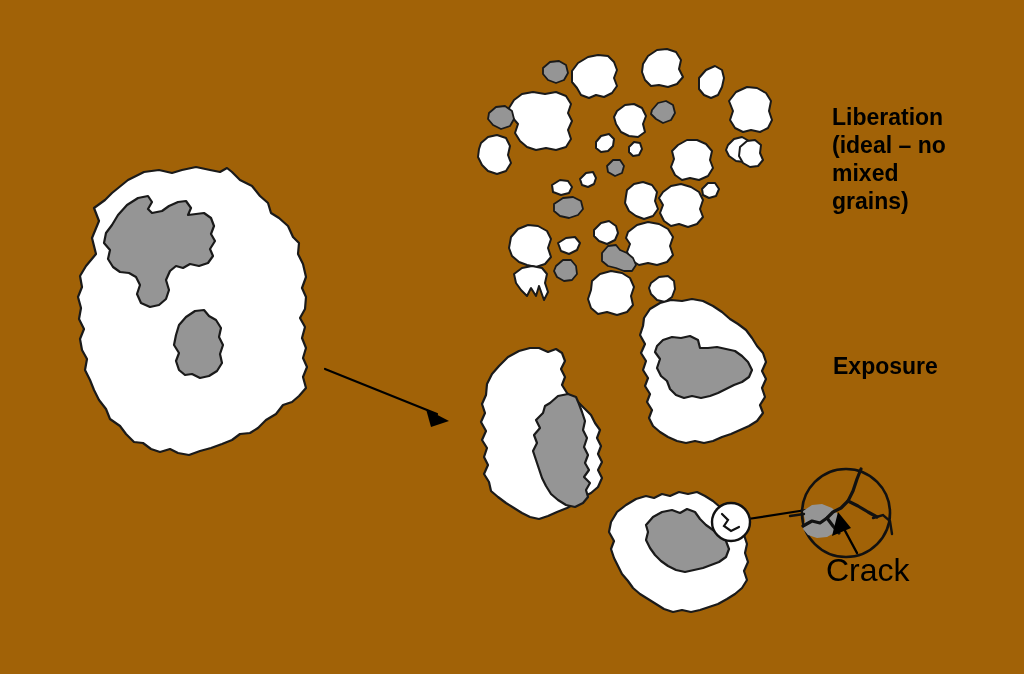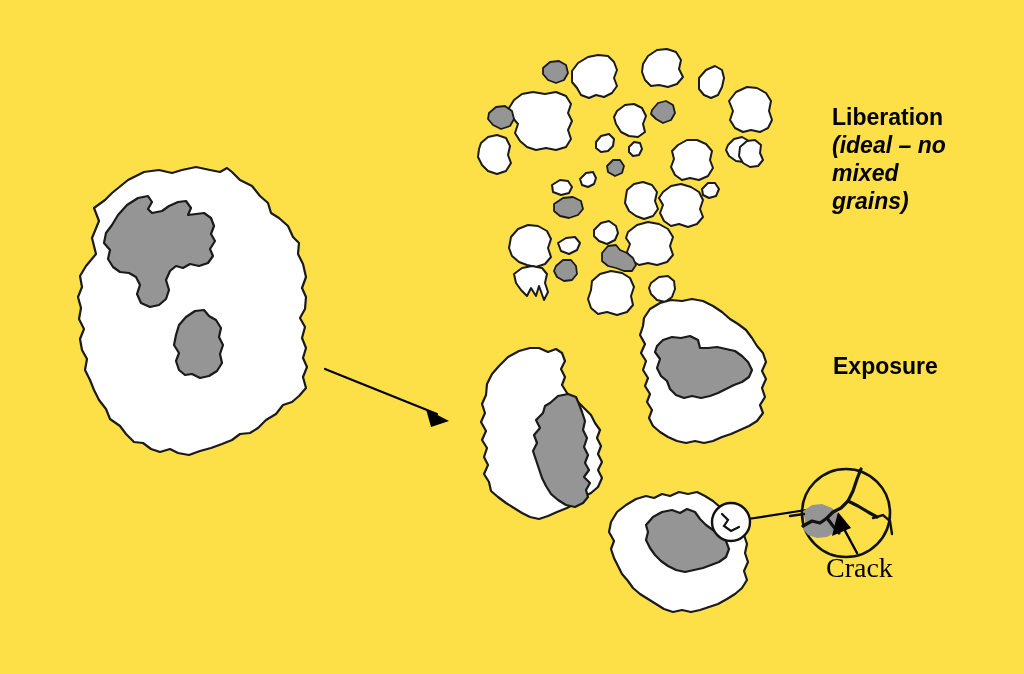--- a/index.html
+++ b/index.html
@@ -11,21 +11,21 @@
   body {
     font-family: "Liberation Sans", sans-serif;
     width: 1024px;
     height: 674px;
     overflow: hidden;
   }
   #diagram-root {
     position: relative;
     width: 1024px;
     height: 674px;
-    background: #fde047;
+    background: #a16207;
   }
   #diagram-svg {
     position: absolute;
     top: 0;
     left: 0;
     width: 1024px;
     height: 674px;
     display: block;
   }
   .label {
@@ -39,37 +39,35 @@
     top: 103px;
     font-size: 23px;
     font-weight: bold;
     font-style: normal;
   }
   #label-liberation-sub {
     left: 832px;
     top: 131px;
     font-size: 23px;
     font-weight: bold;
-    font-style: italic;
   }
   #label-exposure {
     left: 833px;
     top: 352px;
     font-size: 23px;
     font-weight: bold;
     font-style: normal;
     text-align: center;
   }
   #label-crack {
     left: 826px;
     top: 551px;
-    font-size: 28px;
+    font-size: 32px;
     font-weight: normal;
     font-style: normal;
-    font-family: Liberation Serif, serif;
   }
   .grain-outline {
     fill: #ffffff;
     stroke: #1a1a1a;
     stroke-width: 2.2;
     stroke-linejoin: round;
     stroke-linecap: round;
   }
   .grain-outline-thin {
     fill: #ffffff;

